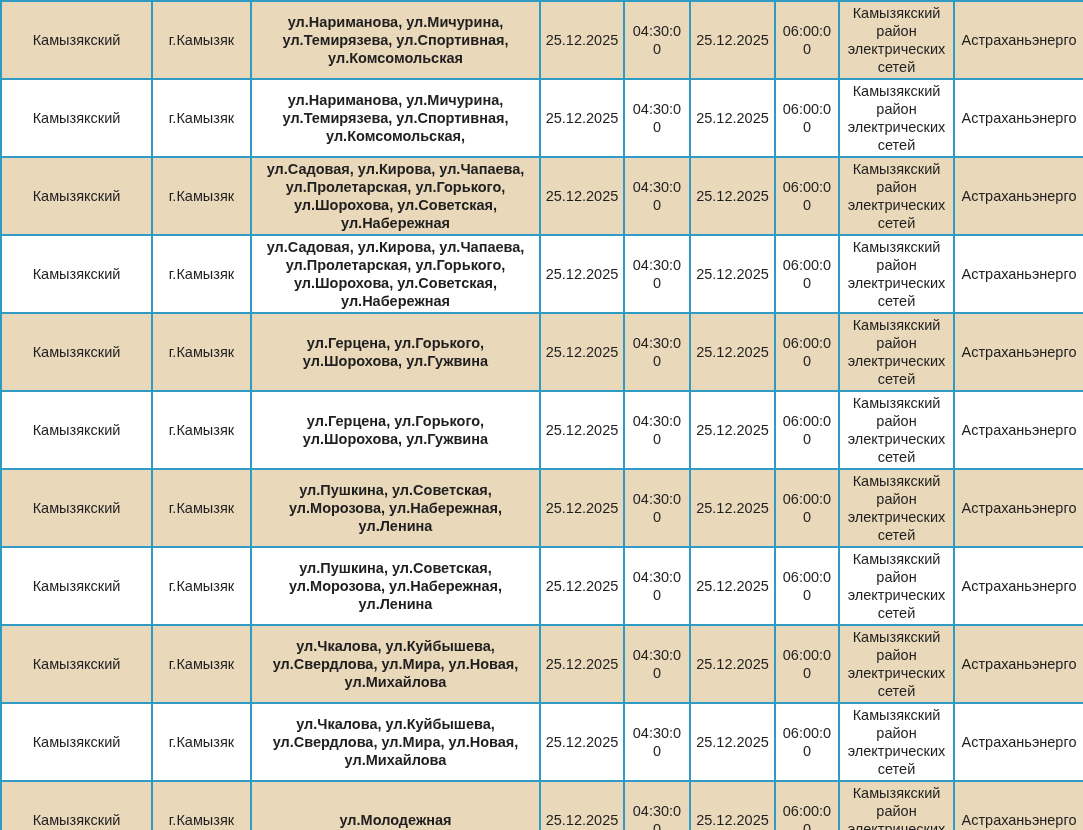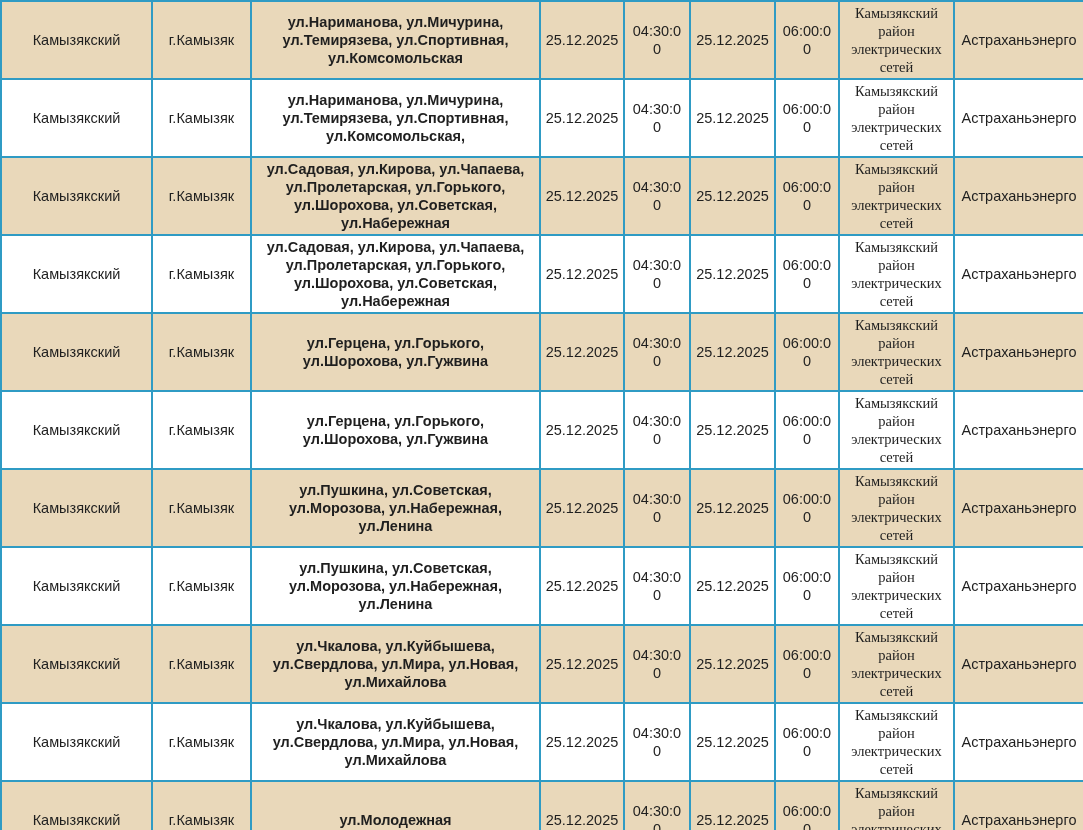--- a/index.html
+++ b/index.html
@@ -32,21 +32,21 @@
   table.outage-table td {
     border: 2px solid var(--border-color);
     text-align: center;
     vertical-align: middle;
     padding: 2px 4px;
     height: 75px;
     overflow: hidden;
     word-wrap: break-word;
   }
   table.outage-table td.col-streets { padding: 2px 6px; font-weight: bold; }
-  table.outage-table td.col-grid-org { padding: 2px 2px; font-family: Liberation Serif, serif; }
+  table.outage-table td.col-grid-org { padding: 2px 2px; }
   tr.stripe td { background: var(--stripe-bg); }
   tr.plain td { background: var(--row-bg); }
 
   col.c-district { width: 151px; }
   col.c-city { width: 99px; }
   col.c-streets { width: 289px; }
   col.c-start-date { width: 84px; }
   col.c-start-time { width: 66px; }
   col.c-end-date { width: 85px; }
   col.c-end-time { width: 64px; }

